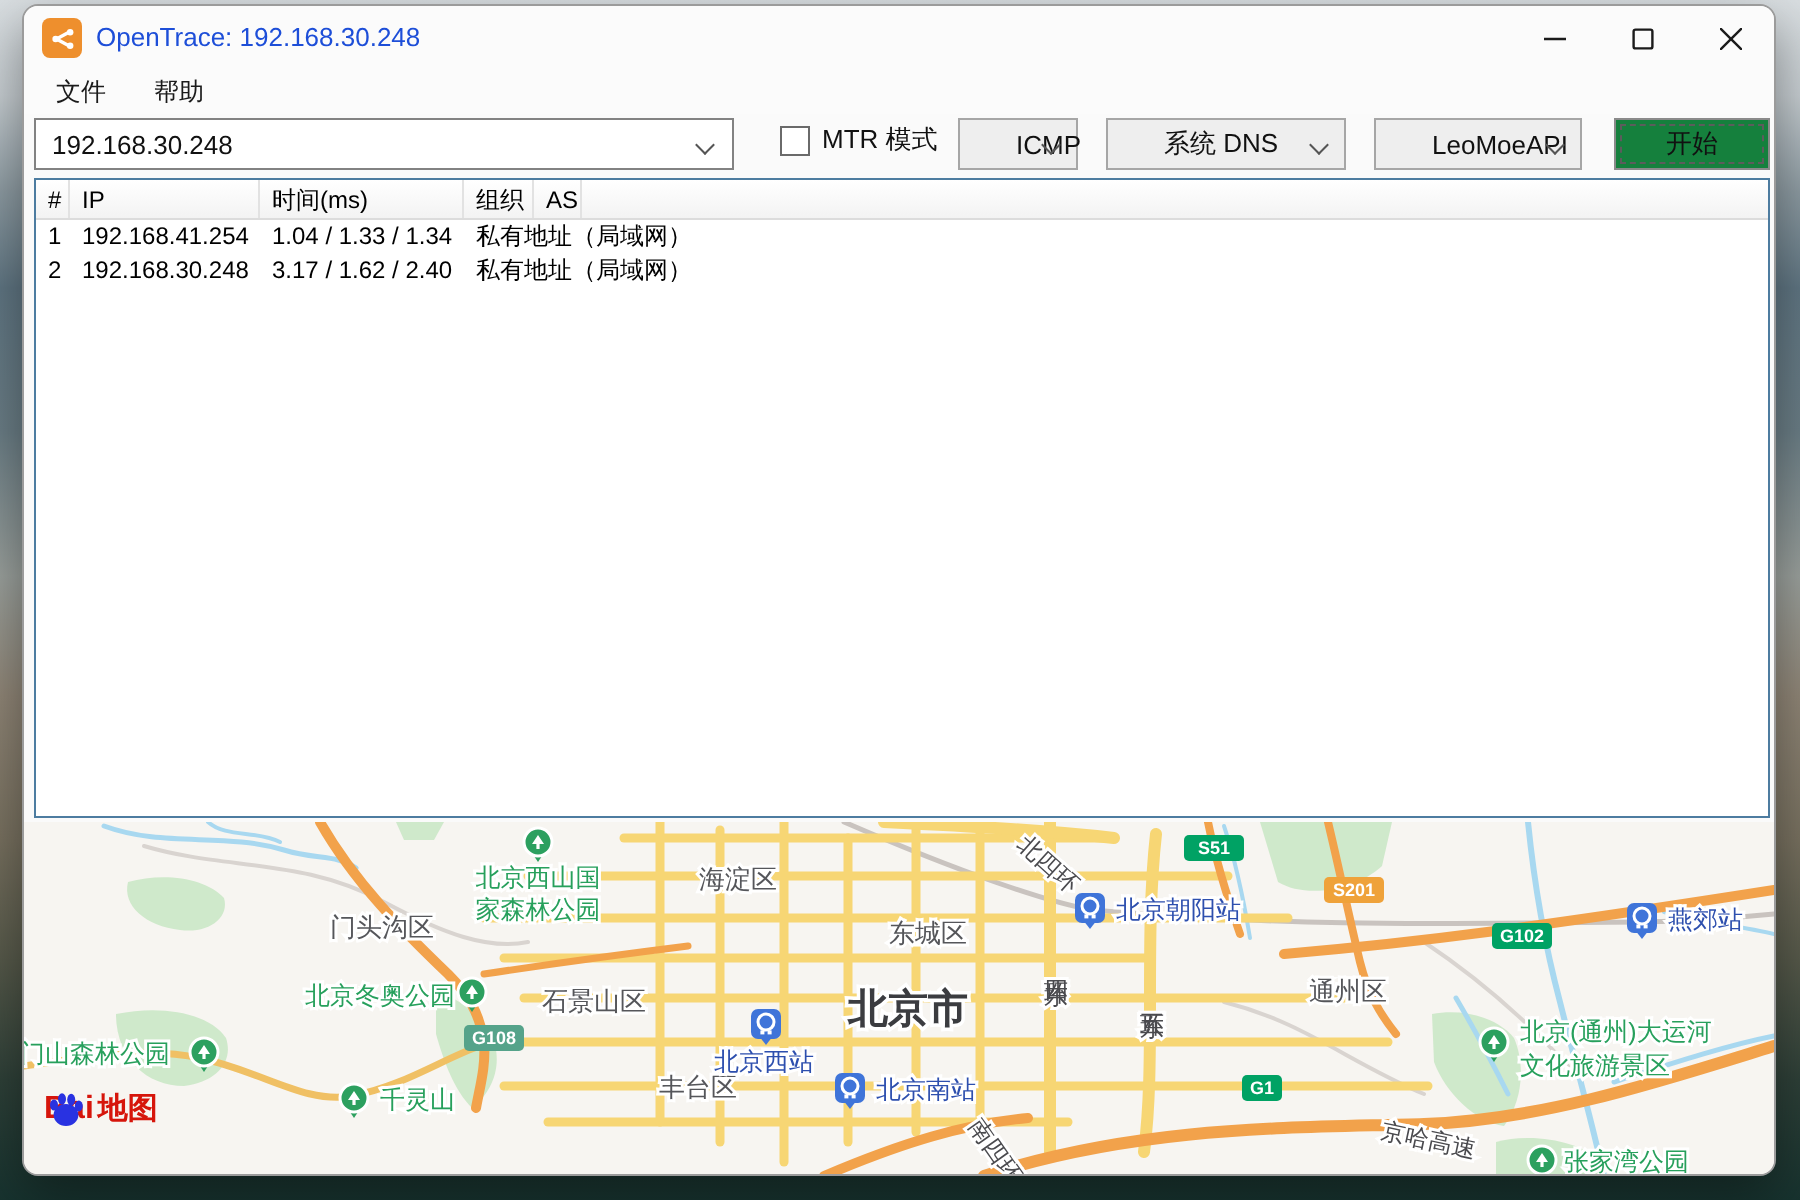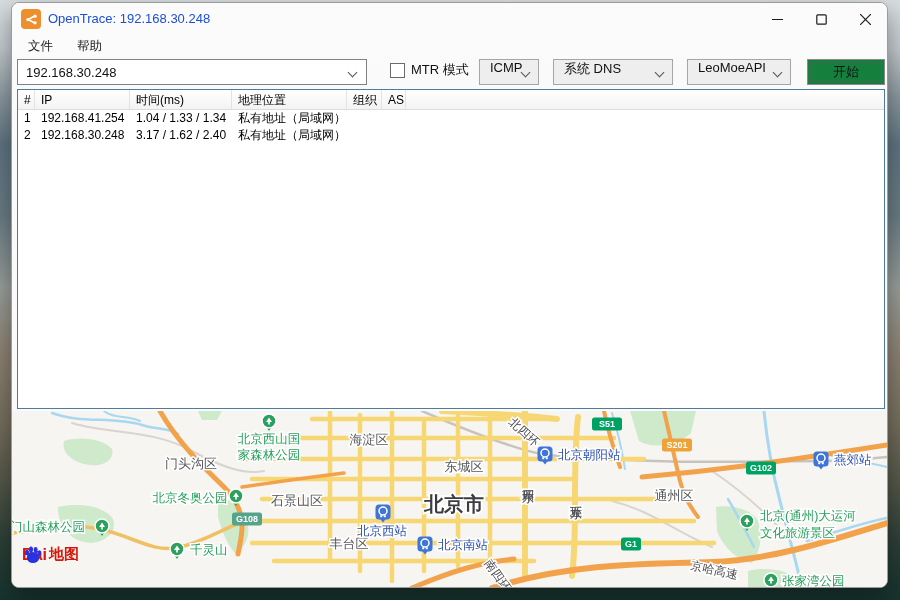--- a/index.html
+++ b/index.html
@@ -24,21 +24,21 @@
   .menubar { position:absolute; left:0; top:32px; right:0; height:22px; background:#fbfbfb; display:flex; align-items:center; }
   .menu-item { font-size:12.5px; color:#1b1b1b; padding:2px 8px; margin-left:8px; }
   
   .toolbar { position:absolute; left:0; top:54px; right:0; height:32px; }
   .combobox { position:absolute; left:5px; top:2px; width:350px; height:26px; background:#fff; border:1px solid #828282; display:flex; align-items:center; padding:0 8px; font-size:13px; color:#111; }
   .chev { width:7px; height:7px; border-right:1.5px solid #555; border-bottom:1.5px solid #555; transform:rotate(45deg); margin-top:-3px; }
   .combobox .chev { position:absolute; right:10px; top:12px; }
   .checkwrap { position:absolute; left:378px; top:4px; display:flex; align-items:center; }
   .checkbox { width:15px; height:15px; background:#fff; border:1px solid #6a6a6a; }
   .checklabel { font-size:13px; color:#111; margin-left:6px; }
-  .select { position:absolute; top:2px; height:26px; background:#eeeeee; border:1px solid #a6a6a6; display:flex; align-items:flex-start; padding:0 10px; font-size:13px; color:#111; }
+  .select { position:absolute; top:2px; height:26px; background:#eeeeee; border:1px solid #a6a6a6; display:flex; align-items:center; padding:0 28px; font-size:13px; color:#111; }
   .select .chev { position:absolute; right:9px; top:12px; }
   .sel-proto { left:467px; width:60px; }
   .sel-dns { left:541px; width:120px; }
   .sel-api { left:675px; width:104px; }
   .start-btn { position:absolute; left:795px; top:2px; width:78px; height:26px; background:#15803d; border:1px solid #8a8a8a; outline:1px dashed #5c5c5c; outline-offset:-4px; display:flex; align-items:center; justify-content:center; font-size:13px; color:#111; }
   
   .trace-table { position:absolute; left:5px; top:86px; width:868px; height:320px; background:#fff; border:1px solid #4d7ca0; }
   .thead { display:flex; height:20px; background:linear-gradient(#ffffff,#f3f3f3); border-bottom:1px solid #dcdcdc; }
   .th { font-size:12px; color:#000; line-height:20px; padding-left:6px; border-right:1px solid #e2e2e2; overflow:hidden; white-space:nowrap; }
   .tr { display:flex; height:17px; }
@@ -126,21 +126,20 @@
     <div class="start-btn">
       <span>开始</span>
     </div>
   </div>
 
   <div class="trace-table">
     <div class="thead">
       <div class="th c0">#</div>
       <div class="th c1">IP</div>
       <div class="th c2">时间(ms)</div>
-      <div class="th c3">地理位置</div>
       <div class="th c4">组织</div>
       <div class="th c5">AS</div>
       <div class="th c6" style="border-right:none;margin-top:24px;">主机名</div>
     </div>
     <div class="tr">
       <div class="td c0">1</div>
       <div class="td c1">192.168.41.254</div>
       <div class="td c2">1.04 / 1.33 / 1.34</div>
       <div class="td c3">私有地址（局域网）</div>
       <div class="td c4"></div>

